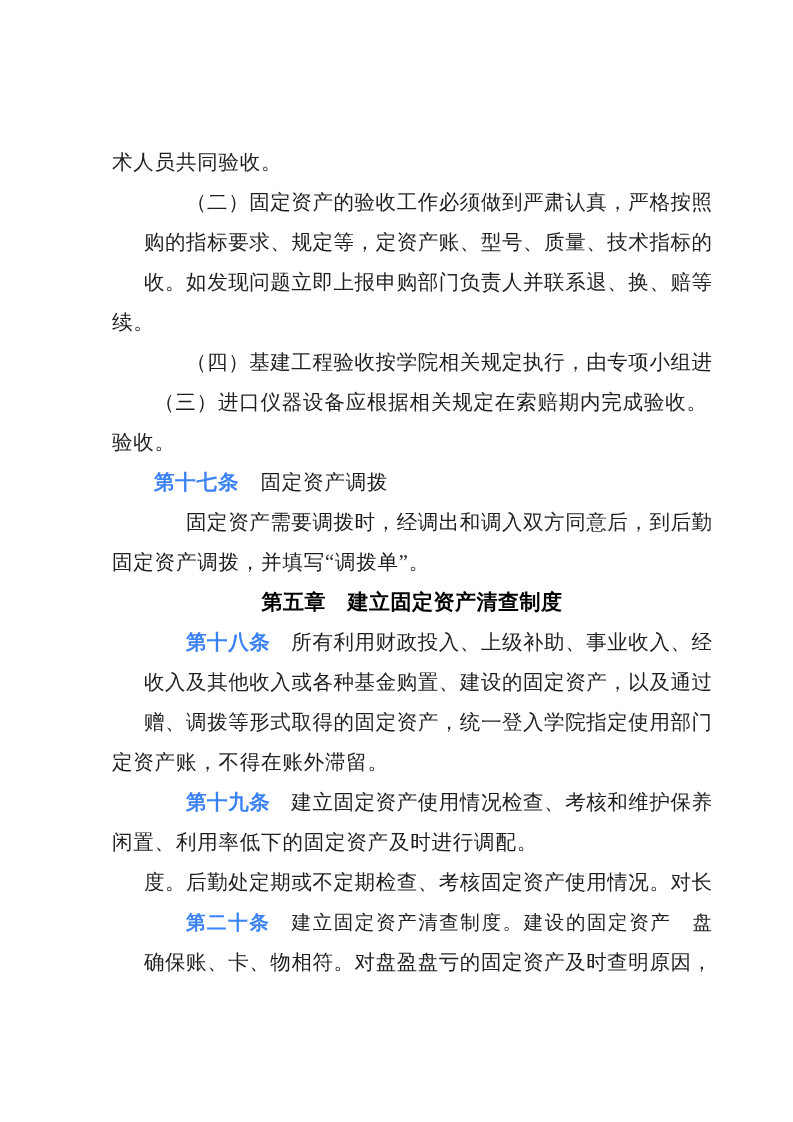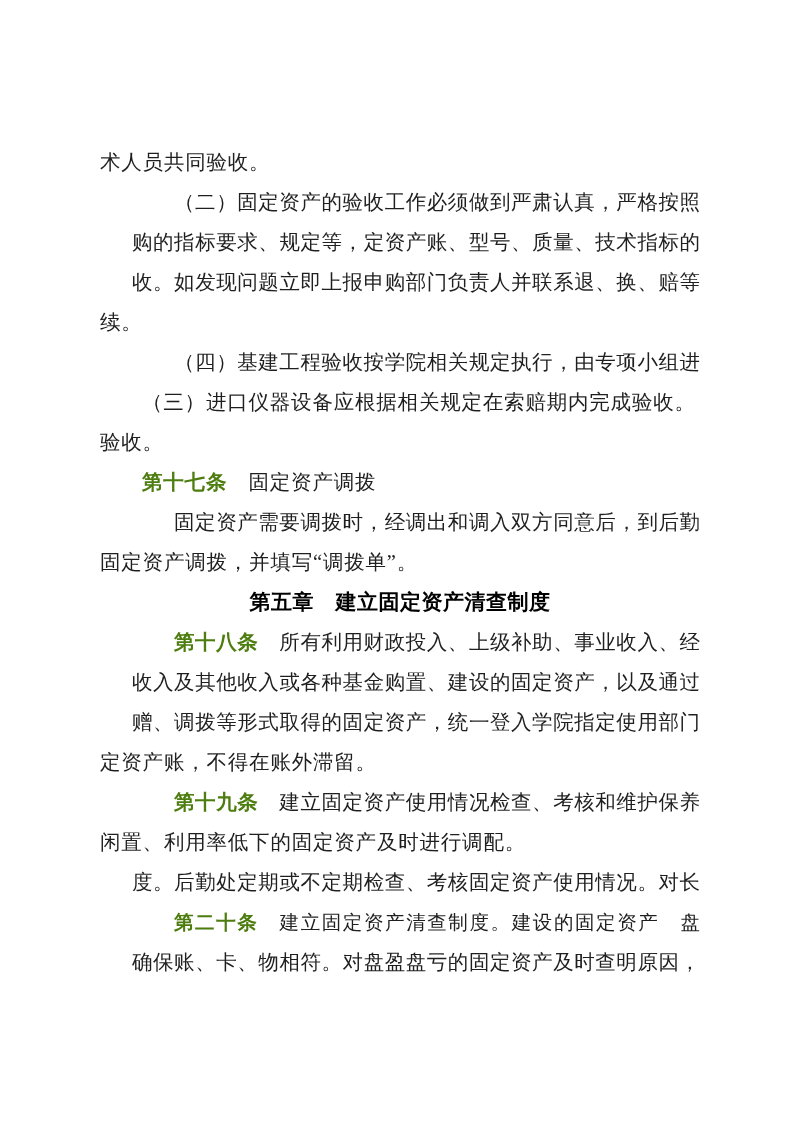--- a/index.html
+++ b/index.html
@@ -9,21 +9,21 @@
   }
   .page {
     position: relative;
     width: 793px;
     height: 1122px;
     background: #ffffff;
     overflow: hidden;
   }
   .textblock {
     position: absolute;
-    left: 100px;
+    left: 112px;
     top: 142px;
     width: 600px;
   }
   .line {
     height: 40px;
     line-height: 40px;
     font-size: 20.5px;
     letter-spacing: 0.8px;
     color: #1f1f1f;
     font-family: "Liberation Serif", "DejaVu Serif", serif;
@@ -47,21 +47,21 @@
     text-align: center;
     text-align-last: center;
     font-weight: 700;
     letter-spacing: 0.5px;
     font-size: 21px;
     color: #000000;
     font-family: "Liberation Sans", "DejaVu Sans", sans-serif;
   }
   .b {
     font-weight: 700;
-    color: #4d7c0f;
+    color: #3b82f6;
     font-family: "Liberation Sans", "DejaVu Sans", sans-serif;
   }
 </style>
 </head>
 <body>
 
 <div class="page">
   <div class="textblock">
 
     <div class="line">术人员共同验收。</div>

